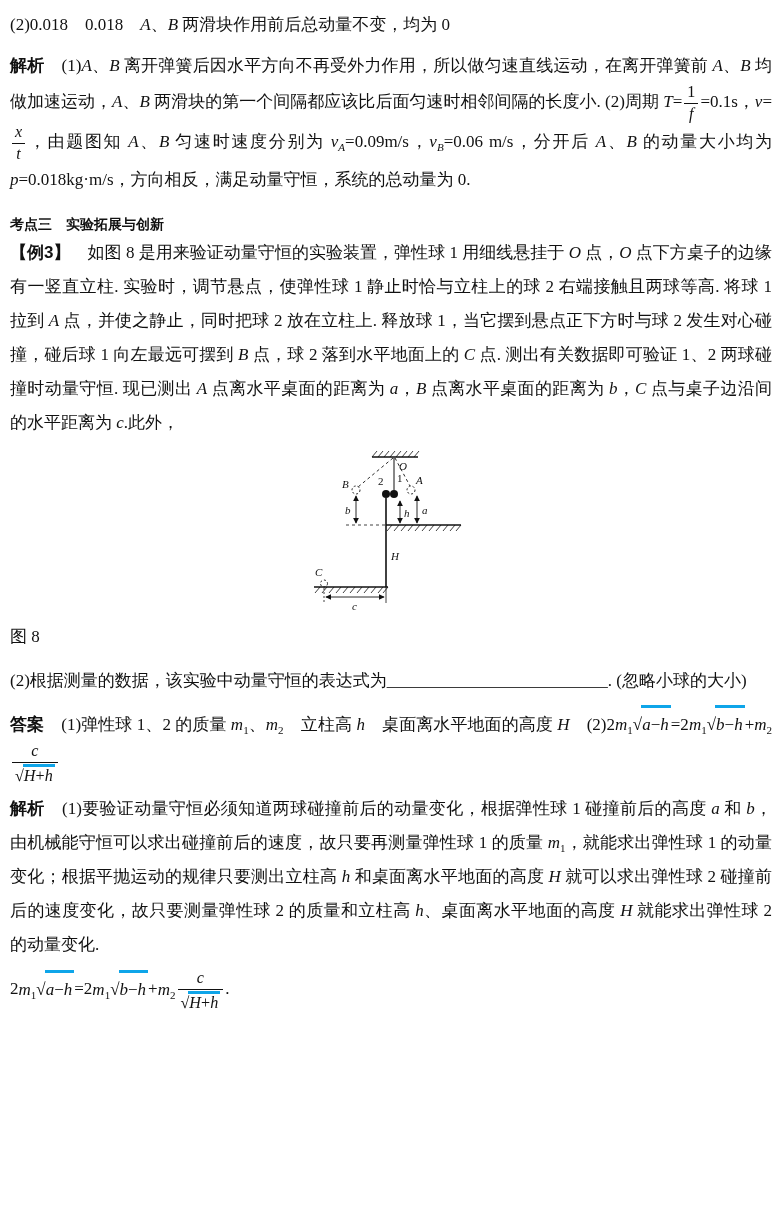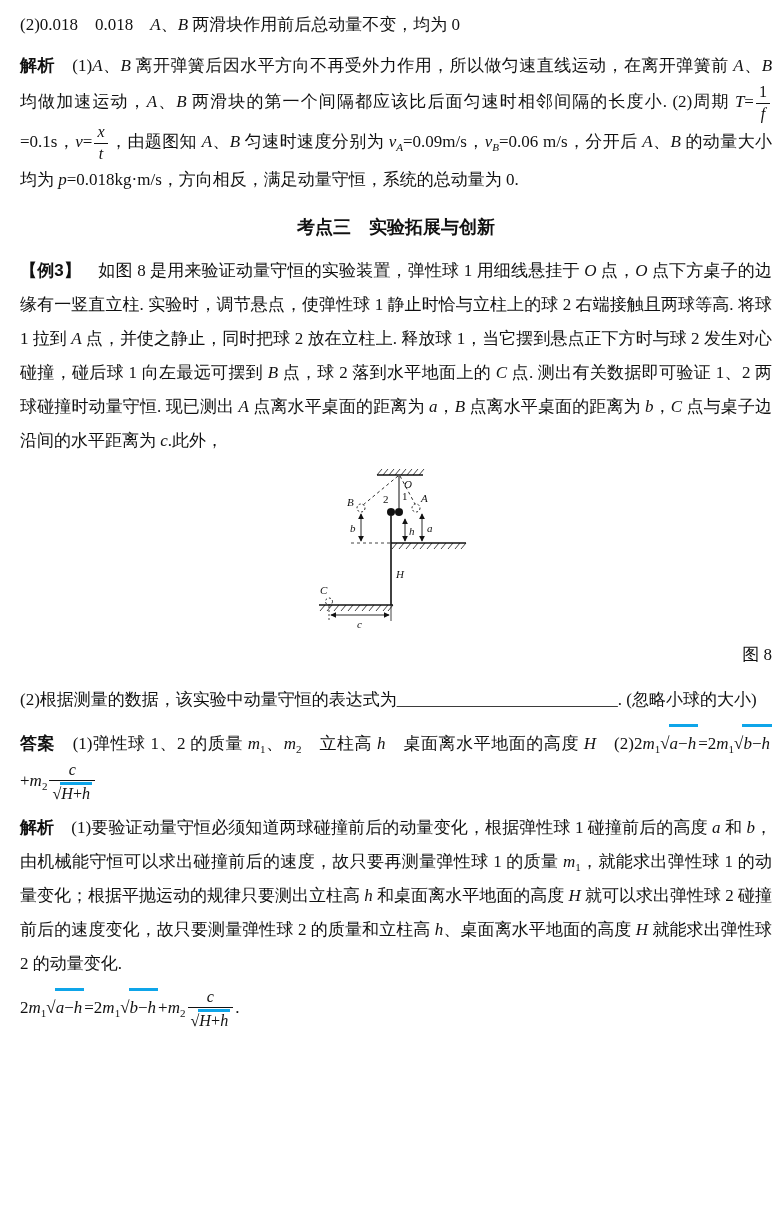--- a/index.html
+++ b/index.html
@@ -5,21 +5,21 @@
   * { box-sizing: border-box; }
   html, body { margin: 0; padding: 0; }
   body {
     width: 782px;
     min-height: 1215px;
     background: #ffffff;
     color: #111111;
     font-family: "Liberation Serif", "DejaVu Serif", serif;
     font-size: 17px;
   }
-  .page { padding: 8px 10px 24px 20px; }
+  .page { padding: 8px 10px 24px 10px; }
   .para {
     margin: 0 0 7px 0;
     line-height: 2.0;
     text-align: justify;
   }
   .lbl {
     font-family: "Liberation Sans", "DejaVu Sans", sans-serif;
     font-weight: 700;
   }
   .var { font-style: italic; }
@@ -32,29 +32,29 @@
     line-height: 1.15;
     margin: 0 2px;
     font-size: 0.95em;
   }
   .frac .num { display: block; padding: 0 3px 1px 3px; border-bottom: 1px solid #111; }
   .frac .den { display: block; padding: 1px 3px 0 3px; }
   .sqrt { white-space: nowrap; }
   .sqrt .rad { display: inline-block; margin-right: -1px; }
   .sqrt .radicand { display: inline-block; border-top: 3px solid #0ea5e9; padding: 0 2px 0 1px; }
   .heading {
-    text-align: center;
+    text-align: left;
     font-family: "Liberation Sans", "DejaVu Sans", sans-serif;
     font-weight: 700;
-    font-size: 18px;
-    margin: 16px 0 12px 0;
+    font-size: 14px;
+    margin: 16px 0 0 0;
     line-height: 1.6;
   }
   .figure-wrap { text-align: center; margin: 6px 0 0 0; }
-  .fig-caption { text-align: right; margin: 0 0 12px 0; line-height: 1.8; }
+  .fig-caption { text-align: left; margin: 0 0 12px 0; line-height: 1.8; }
   svg text { font-family: "Liberation Serif", "DejaVu Serif", serif; font-size: 11px; fill: #111; }
   svg text.it { font-style: italic; }
 </style>
 </head>
 <body>
 
 <div class="page">
 
   <p class="para">(2)0.018　0.018　<span class="var">A</span>、<span class="var">B</span> 两滑块作用前后总动量不变，均为 0</p>
 

